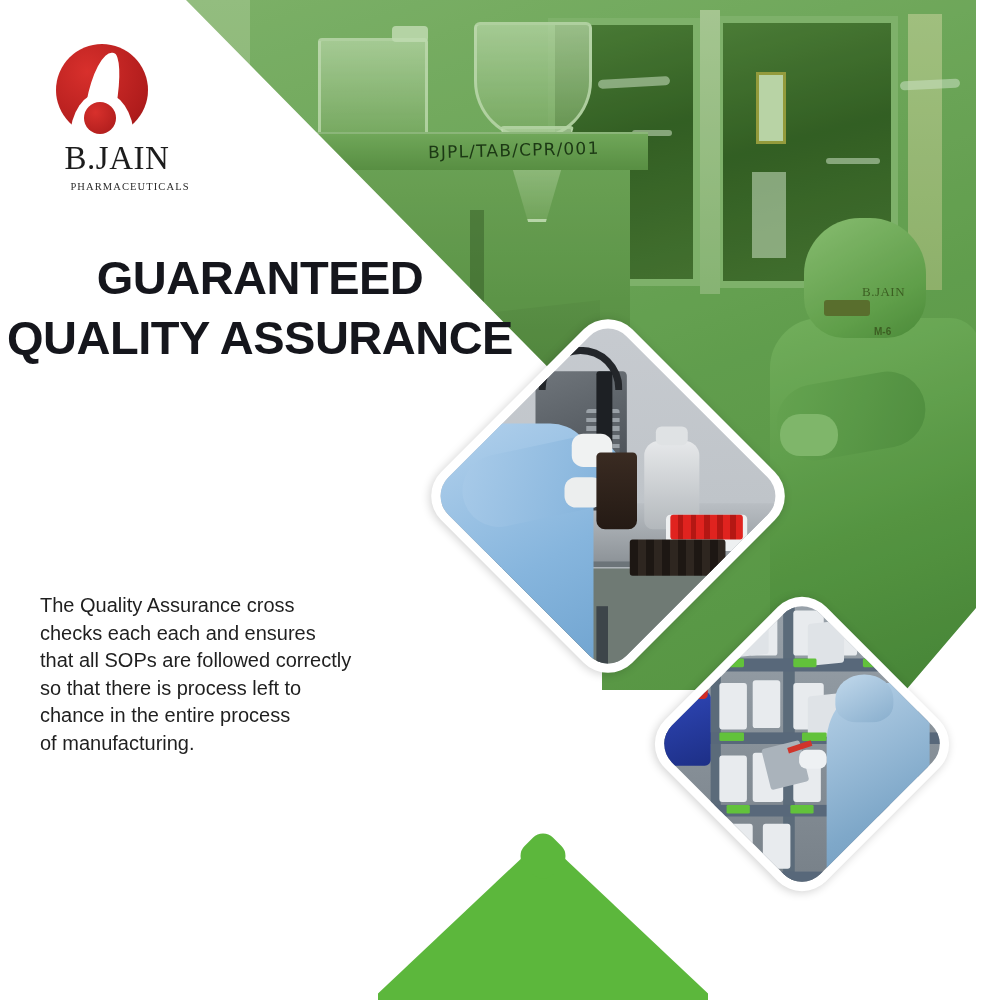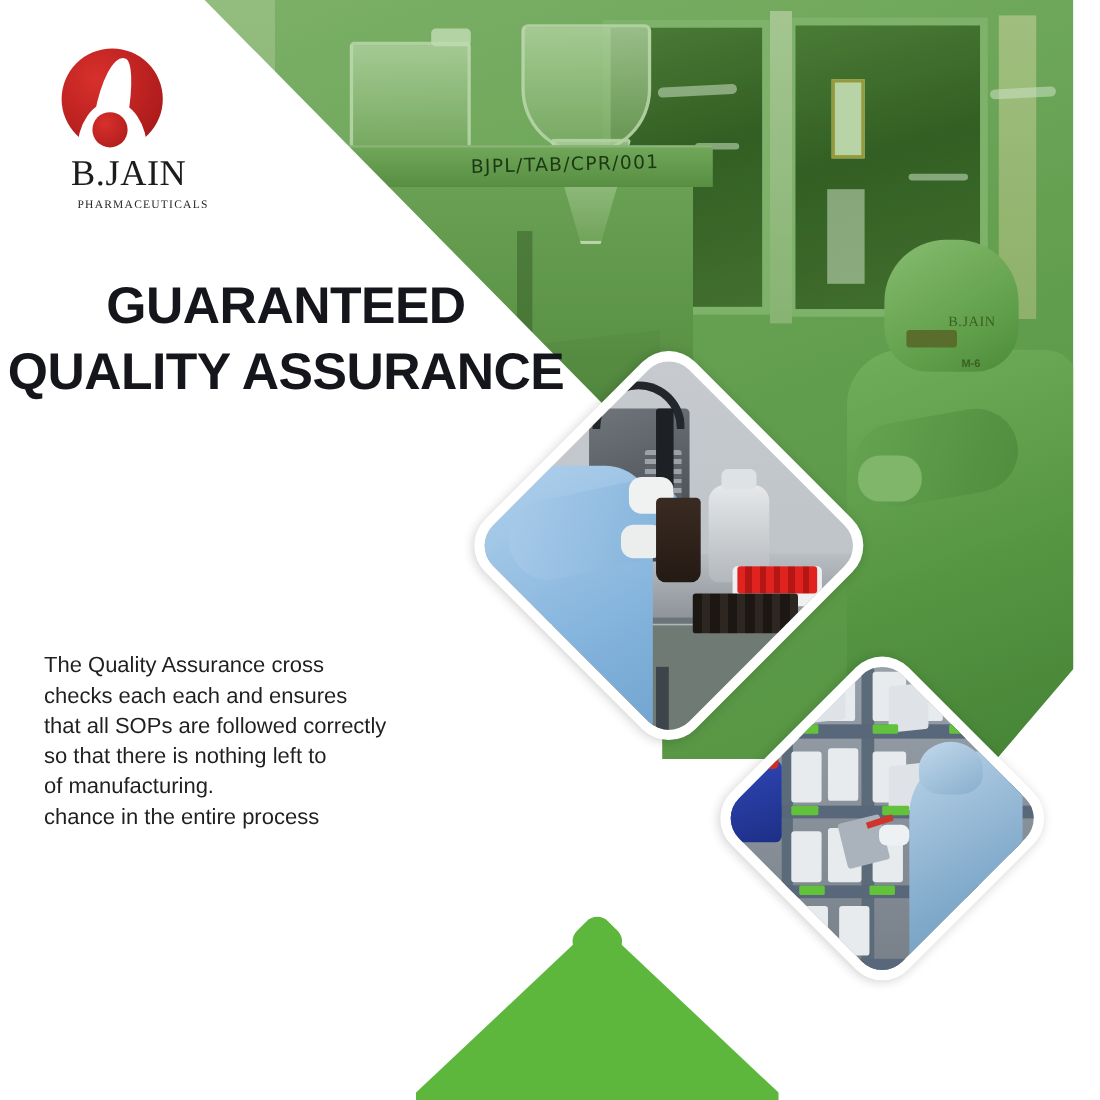--- a/index.html
+++ b/index.html
@@ -362,23 +362,23 @@
 
   <div class="headline">
     <span class="l1">GUARANTEED</span>
     <span class="l2">QUALITY ASSURANCE</span>
   </div>
 
   <div class="body-copy">
     <span>The Quality Assurance cross</span>
     <span>checks each each and ensures</span>
     <span>that all SOPs are followed correctly</span>
-    <span>so that there is nothing left to</span>
+    <span>so that there is process left to</span>
+    <span>chance in the entire process</span>
     <span>of manufacturing.</span>
-    <span>chance in the entire process</span>
   </div>
 
   <div class="diamond" id="diamond-qc">
     <div class="inner">
       <div class="shot qc-scene">
         <div class="qc-floor"></div>
         <div class="qc-bench"></div>
         <div class="qc-bench-edge"></div>
         <div class="qc-machine"></div>
         <div class="qc-vents"></div>

